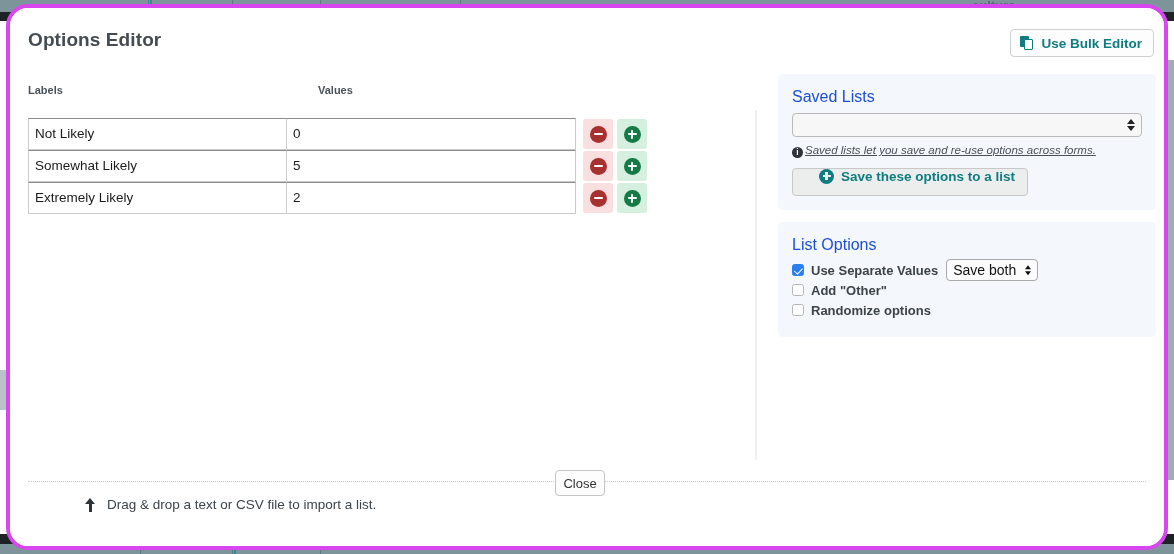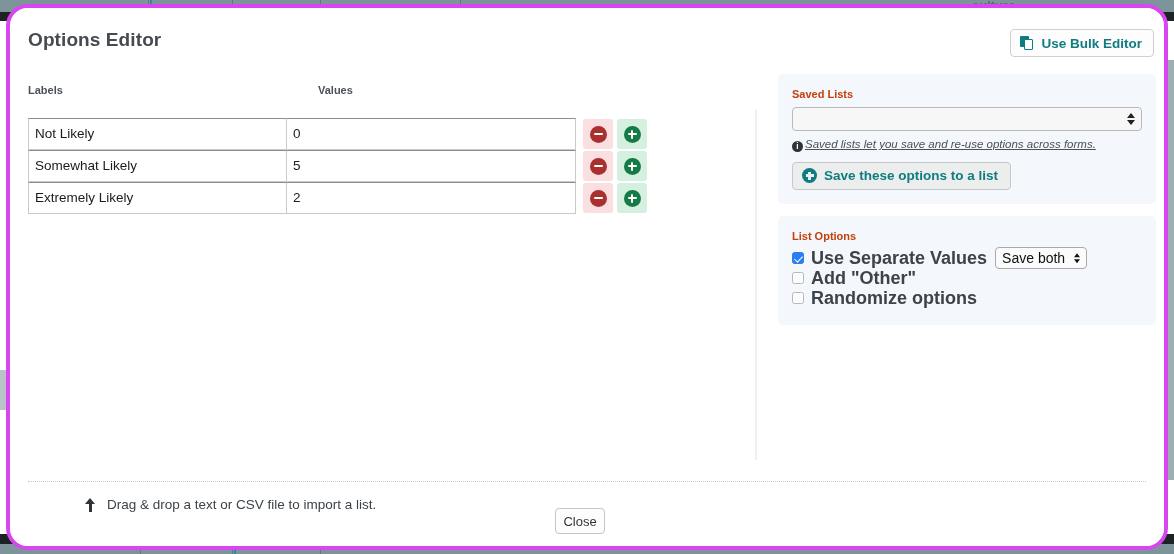--- a/index.html
+++ b/index.html
@@ -167,23 +167,23 @@
   
   #sidebar { position: absolute; left: 768px; top: 66px; width: 378px; }
   .panel {
     background: #f4f7fb;
     border-radius: 5px;
     padding: 14px 14px 14px 14px;
     margin-bottom: 12px;
   }
   .panel h4 {
     margin: 0 0 7px 0;
-    font-size: 11px;
-    font-weight: bold;
-    color: #c2410c;
+    font-size: 16px;
+    font-weight: normal;
+    color: #1d4ed8;
   }
   select.osx {
     width: 100%;
     height: 24px;
     font-size: 12px;
     font-family: "Liberation Sans", sans-serif;
     border: 1px solid #b9b9b9;
     border-radius: 4px;
     background: #f7f7f7;
     -webkit-appearance: none;
@@ -233,22 +233,22 @@
     font-weight: bold;
     text-align: center;
     line-height: 11px;
     margin-right: 2px;
     vertical-align: -1px;
     text-indent: 0;
   }
   #save-list-btn {
     margin-top: 9px;
     height: 28px;
-    padding: 0 12px 0 9px;
-    display: inline-flex; align-items: center; gap: 7px;
+    padding: 0 12px 0 26px;
+    display: inline-flex; align-items: flex-start; gap: 7px;
     background: #eceded;
     border: 1px solid #c8c8c8;
     border-radius: 4px;
     color: #0e7c80;
     font-size: 13.5px;
     font-weight: bold;
     cursor: pointer;
   }
   .circ-plus-teal {
     width: 15px; height: 15px; border-radius: 50%;
@@ -281,21 +281,21 @@
   .cb.checked::after {
     content: "";
     position: absolute;
     left: 3.4px; top: .9px;
     width: 3.6px; height: 7px;
     border: solid #fff;
     border-width: 0 1.8px 1.8px 0;
     transform: rotate(43deg);
   }
   .opt-label {
-    font-size: 18px;
+    font-size: 13px;
     font-weight: bold;
     color: #3c4349;
     white-space: nowrap;
   }
   #sep-values-select {
     height: 22px;
     font-size: 14px;
     font-family: "Liberation Sans", sans-serif;
     border: 1px solid #a9a9a9;
     border-radius: 4px;
@@ -353,21 +353,21 @@
   }
   .upload-arrow .head {
     position: absolute; left: 0; top: 0;
     width: 0; height: 0;
     border-left: 5.5px solid transparent;
     border-right: 5.5px solid transparent;
     border-bottom: 6.5px solid #2f3439;
   }
   #close-btn {
     position: absolute;
-    left: 545px; top: 500px;
+    left: 545px; top: 462px;
     width: 50px; height: 26px;
     background: #fdfdfd;
     border: 1px solid #c5c5c5;
     border-radius: 4px;
     font-size: 13px;
     color: #333;
     font-family: "Liberation Sans", sans-serif;
     cursor: pointer;
   }
 </style>

